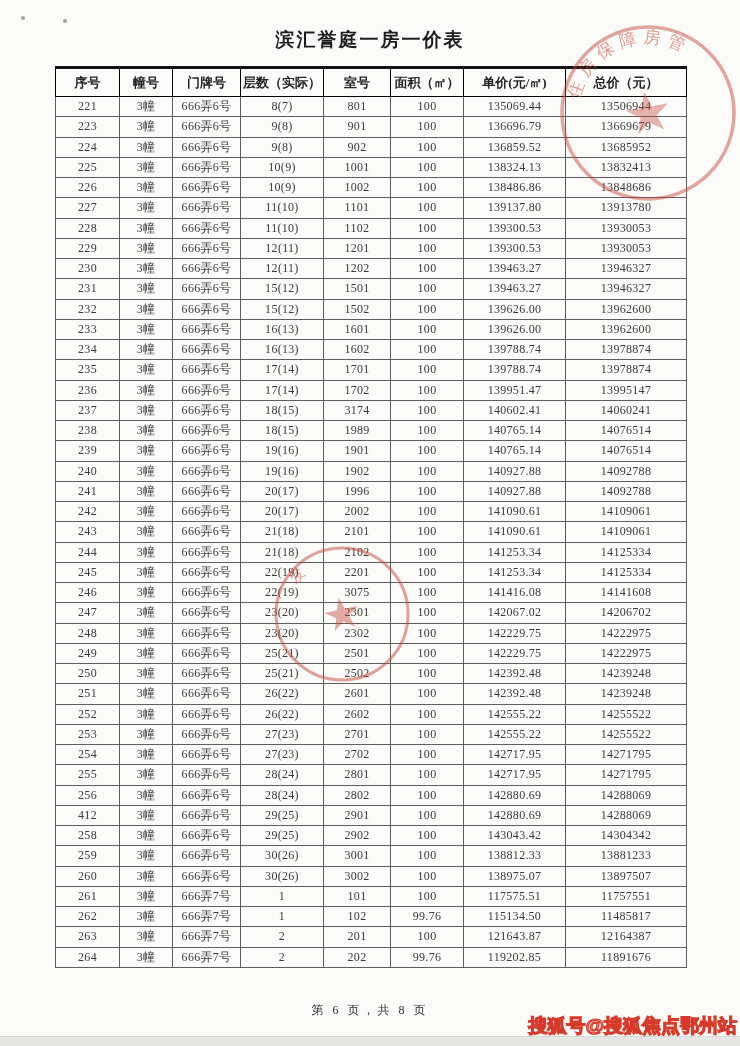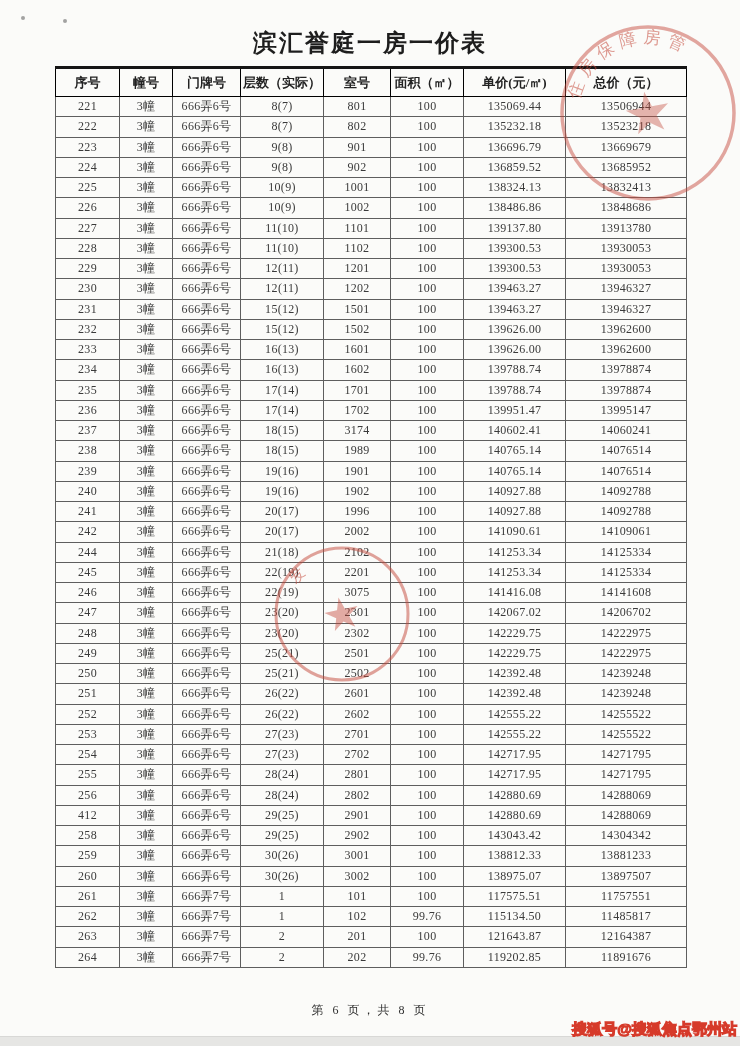--- a/index.html
+++ b/index.html
@@ -14,21 +14,21 @@
     background:#fbfbf9;
     overflow:hidden;
     box-shadow:0 0 4px rgba(0,0,0,.15);
   }
   
   .scan-dot{position:absolute;width:4px;height:4px;border-radius:50%;background:#5a5a5a;opacity:.55;}
   .scan-edge-bottom{position:absolute;left:0;bottom:0;width:740px;height:9px;background:#e6e6e4;border-top:1px solid #d8d8d6;}
   
   .title{
     position:absolute;top:27px;left:0;width:100%;
-    text-align:center;font-size:24px;font-weight:bold;color:#1d1d1d;
+    text-align:center;font-size:19px;font-weight:bold;color:#1d1d1d;
     letter-spacing:2px;
   }
   
   table.price{
     position:absolute;left:55px;top:66px;
     width:631px;border-collapse:collapse;table-layout:fixed;
     border:1px solid #555;
     border-top:3px solid #151515;
     background:transparent;
   }
@@ -50,21 +50,21 @@
     position:absolute;top:1002px;left:0;width:100%;
     text-align:center;font-size:12px;color:#2e2e2e;letter-spacing:3px;
   }
   
   .seal{position:absolute;pointer-events:none;}
   .seal svg{display:block;}
   
   .watermark{
     position:absolute;right:3px;bottom:7px;
     font-family:"Liberation Sans","DejaVu Sans",sans-serif;
-    font-size:15px;font-weight:bold;letter-spacing:0px;
+    font-size:19px;font-weight:bold;letter-spacing:0px;
     color:#fdeeea;
     -webkit-text-stroke:1.2px #d63a2a;
     text-shadow:1px 1px 0 #d63a2a,-1px -1px 0 #c8札32a,2px 2px 3px rgba(214,58,42,.55);
     white-space:nowrap;
   }
 </style>
 </head>
 <body>
 
 <div id="page">
@@ -103,30 +103,20 @@
           <td>221</td>
           <td>3幢</td>
           <td>666弄6号</td>
           <td>8(7)</td>
           <td>801</td>
           <td>100</td>
           <td>135069.44</td>
           <td>13506944</td>
         </tr>
         <tr>
-          <td>222</td>
-          <td>3幢</td>
-          <td>666弄6号</td>
-          <td>8(7)</td>
-          <td>802</td>
-          <td>100</td>
-          <td>135232.18</td>
-          <td>13523218</td>
-        </tr>
-        <tr>
           <td>223</td>
           <td>3幢</td>
           <td>666弄6号</td>
           <td>9(8)</td>
           <td>901</td>
           <td>100</td>
           <td>136696.79</td>
           <td>13669679</td>
         </tr>
         <tr>
@@ -308,20 +298,30 @@
           <td>100</td>
           <td>140927.88</td>
           <td>14092788</td>
         </tr>
         <tr>
           <td>242</td>
           <td>3幢</td>
           <td>666弄6号</td>
           <td>20(17)</td>
           <td>2002</td>
+          <td>100</td>
+          <td>141090.61</td>
+          <td>14109061</td>
+        </tr>
+        <tr>
+          <td>243</td>
+          <td>3幢</td>
+          <td>666弄6号</td>
+          <td>21(18)</td>
+          <td>2101</td>
           <td>100</td>
           <td>141090.61</td>
           <td>14109061</td>
         </tr>
         <tr>
           <td>244</td>
           <td>3幢</td>
           <td>666弄6号</td>
           <td>21(18)</td>
           <td>2102</td>

